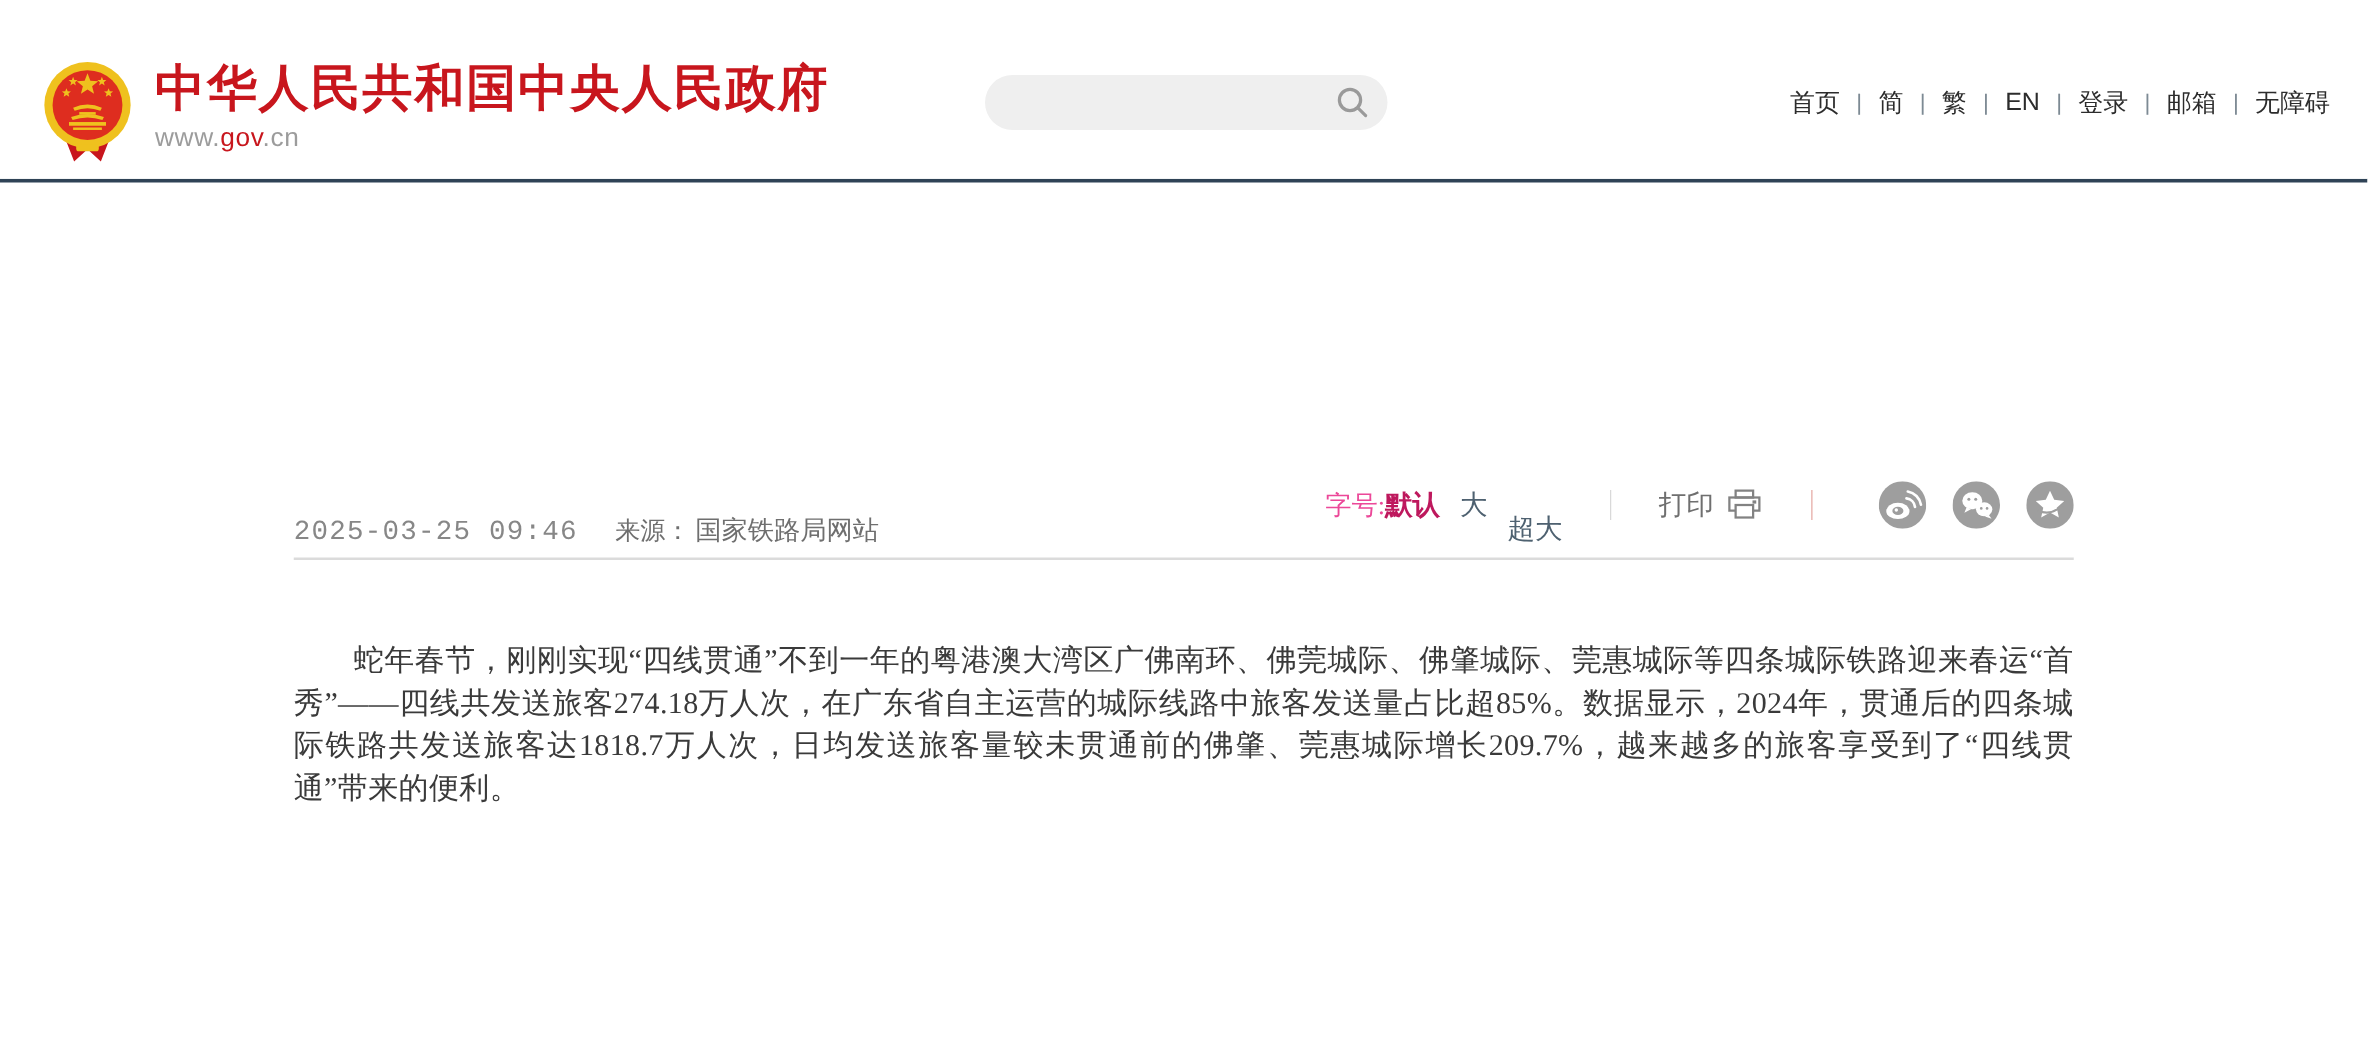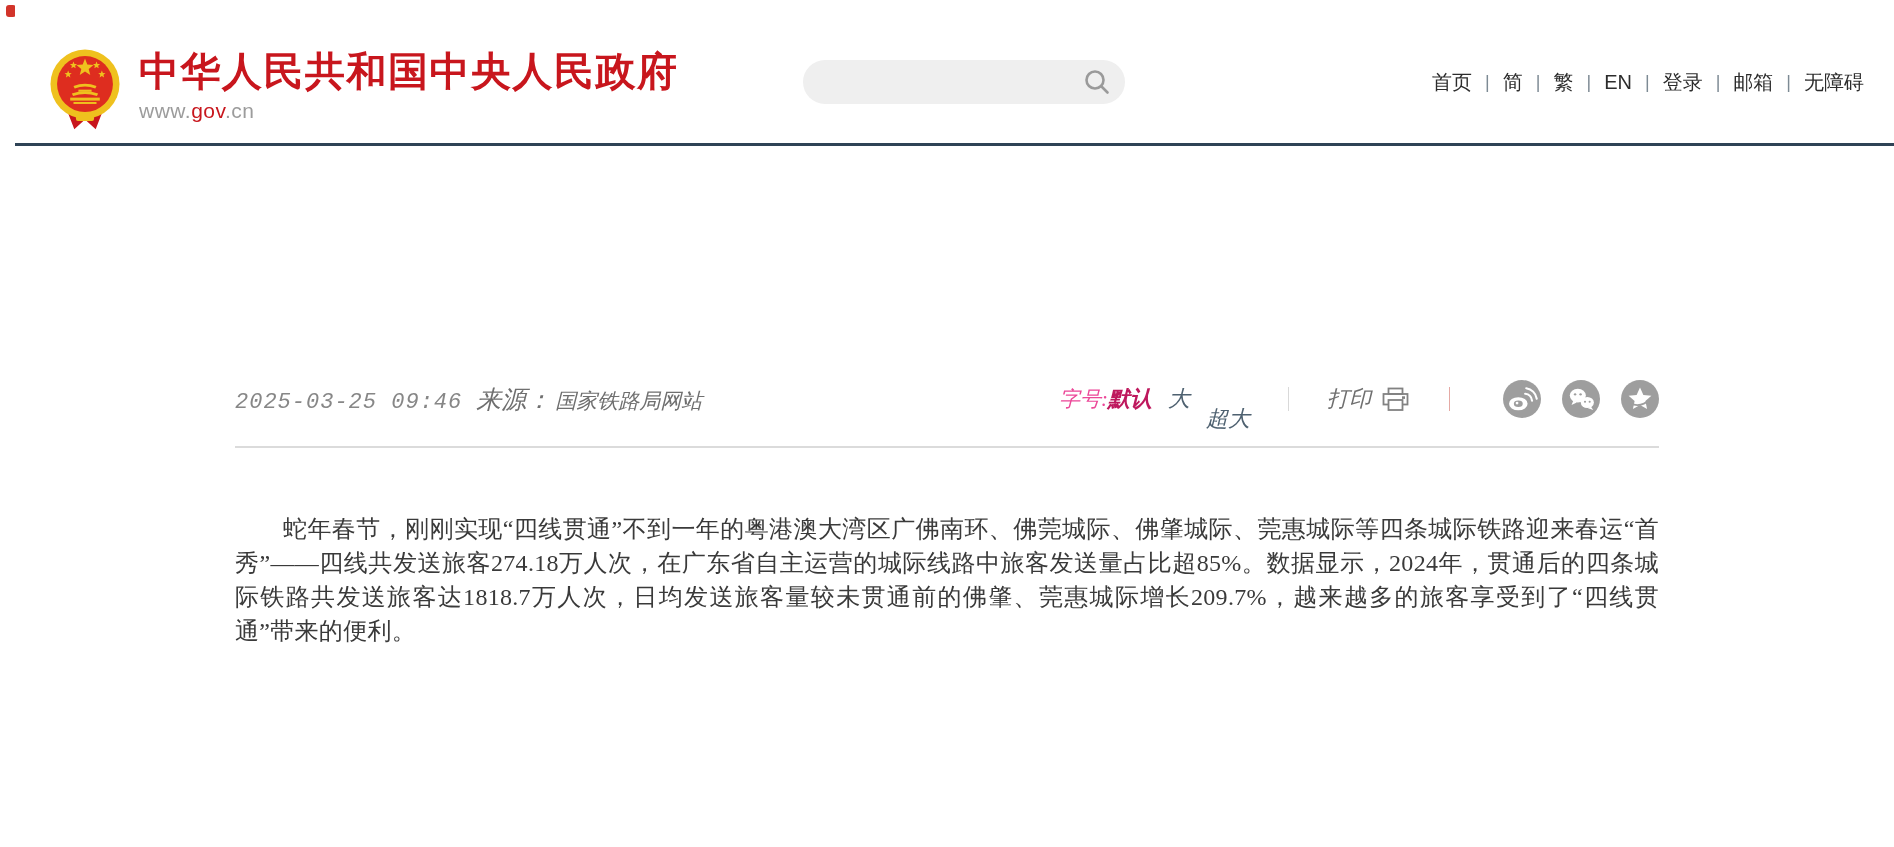--- a/index.html
+++ b/index.html
@@ -1,18 +1,18 @@
 <!DOCTYPE html>
 <html><head>
 <meta charset="utf-8">
 <style>
   * { box-sizing: border-box; margin: 0; padding: 0; }
   html,body { width:1894px; height:847px; background:#ffffff; overflow:hidden;
               font-family:"Liberation Sans","DejaVu Sans",sans-serif; }
-  .page { position:relative; width:1894px; height:847px; background:#fff;padding-left:15px; }
+  .page { position:relative; width:1894px; height:847px; background:#fff; }
 
   .corner-dot { position:absolute; left:6px; top:5px; width:10px; height:12px;
                 background:#d2342a; border-radius:3px; }
 
   
   .site-header { position:relative; height:143px; background:#fff; }
   .logo { position:absolute; left:33px; top:45px; display:flex; align-items:flex-start;
           text-decoration:none; cursor:pointer; }
   .emblem svg { width:74px; height:88px; display:block; }
   .logo-text { margin-left:17px; padding-top:3px; }
@@ -33,27 +33,27 @@
   .top-nav .sep { color:#7d8a94; margin:0 13px; font-size:18px; }
 
   .header-line { height:3px; background:#2f4356; }
 
   
   .article { position:absolute; left:235px; top:146px; width:1424px; height:701px; }
   .article-title { position:absolute; top:132px; left:0; right:0; margin:0; text-align:center;
                    font-size:59px; line-height:64px; font-weight:700; color:#2f2f2f;
                    letter-spacing:1px; white-space:nowrap; }
 
-  .meta-row { position:absolute; top:234px; left:0; right:0; height:38px;
-              display:flex; justify-content:space-between; align-items:center;font-style:italic; }
+  .meta-row { position:absolute; top:254px; left:0; right:0; height:38px;
+              display:flex; justify-content:space-between; align-items:flex-end; }
   .meta-left { display:flex; align-items:baseline; }
   .meta-date { font-family:"Liberation Mono","DejaVu Sans Mono",monospace;
                font-size:22px; color:#878787; letter-spacing:1px; }
   .meta-source-label { font-family:"Liberation Serif","DejaVu Serif",serif;
-                       font-size:25px; color:#6f6f6f; margin-left:14px; }
+                       font-size:20px; color:#6f6f6f; margin-left:30px; }
   .meta-source { font-family:"Liberation Serif","DejaVu Serif",serif;
                  font-size:21px; color:#6f6f6f; margin-left:4px; }
 
   .meta-right { display:flex; align-items:center; font-family:"Liberation Serif","DejaVu Serif",serif; }
   .fs-label { font-size:21px; color:#ec4899; margin-right:0; }
   .fs-option { text-decoration:none; cursor:pointer; font-size:22px; }
   .fs-default { color:#be185d; font-weight:bold; margin-right:16px; }
   .fs-large { color:#4e6170; margin-right:16px; }
   .fs-xlarge { color:#4e6170;margin-top:39px; }
   .vsep { width:1px; height:24px; }

